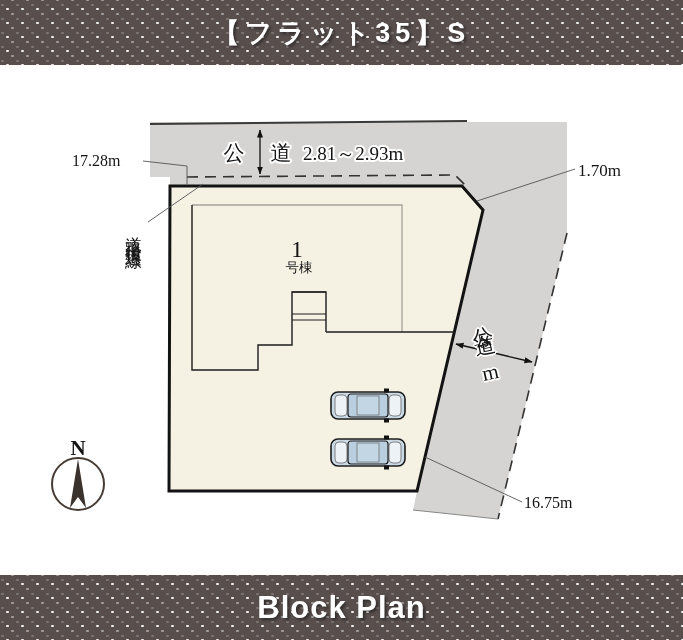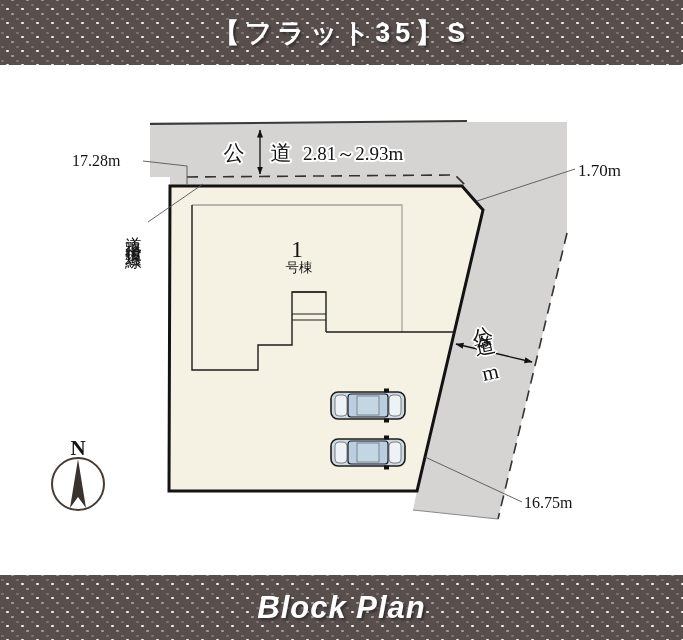--- a/index.html
+++ b/index.html
@@ -17,21 +17,21 @@
     background-size:15px 14px,15px 14px,15px 14px;
     background-position:0 2px,5px 7px,10px 12px;
     display:flex;align-items:center;justify-content:center;
     color:#ffffff;
   }
   .banner-top{top:0;font-family:"Liberation Sans","DejaVu Sans",sans-serif;
     font-weight:bold;font-size:27px;letter-spacing:5px;
     text-shadow:2px 2px 3px rgba(0,0,0,.45);}
   .banner-bottom{top:575px;font-family:"Liberation Sans","DejaVu Sans",sans-serif;
     font-weight:bold;font-size:31px;letter-spacing:1px;
-    text-shadow:2px 2px 3px rgba(0,0,0,.45);font-style:italic;}
+    text-shadow:2px 2px 3px rgba(0,0,0,.45);}
   svg{position:absolute;left:0;top:0;}
   .vtext{
     position:absolute;writing-mode:vertical-rl;text-orientation:upright;
     color:#141414;font-family:"Liberation Serif","DejaVu Serif",serif;
   }
   .setback-label{left:122px;top:223px;font-size:17px;letter-spacing:4px;}
   .sideroad-label{
     left:472px;top:310px;font-size:21px;letter-spacing:9px;
     transform:rotate(-12deg);
     text-shadow:-1px -1px 0 #fff,1px -1px 0 #fff,-1px 1px 0 #fff,1px 1px 0 #fff,

